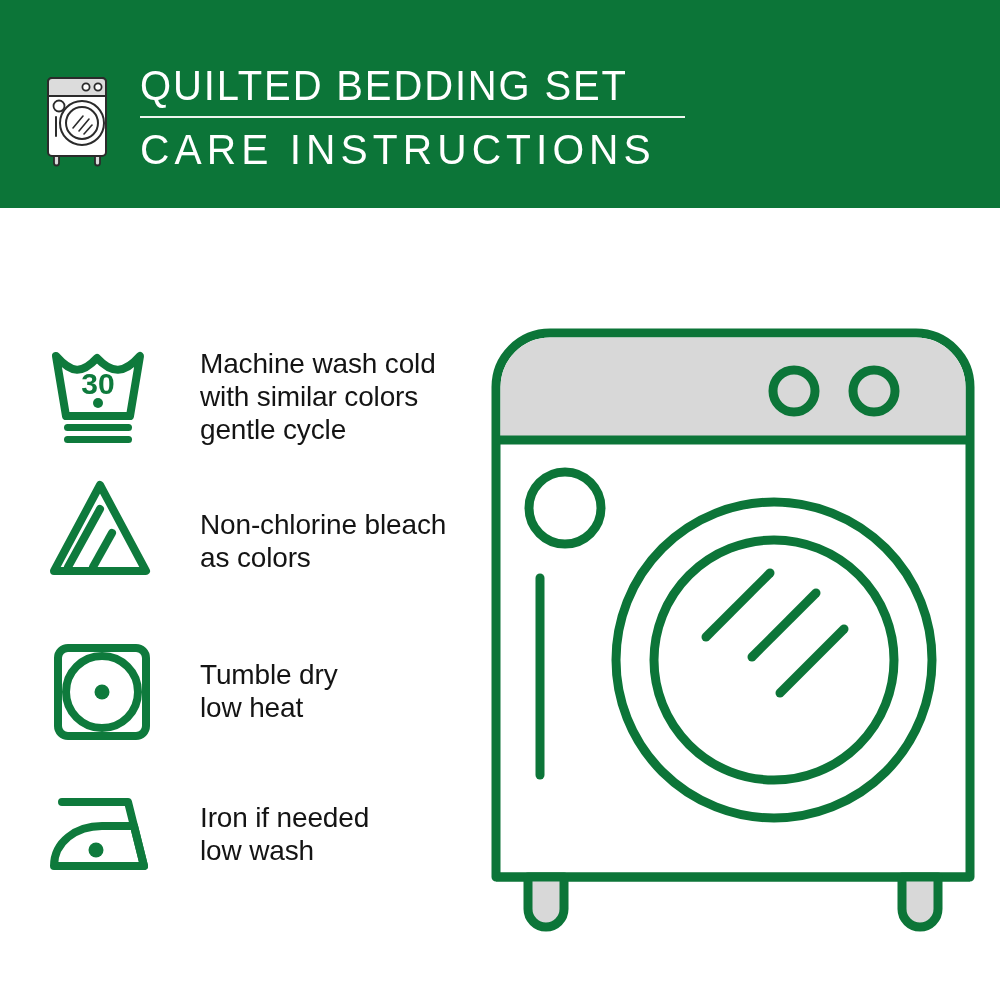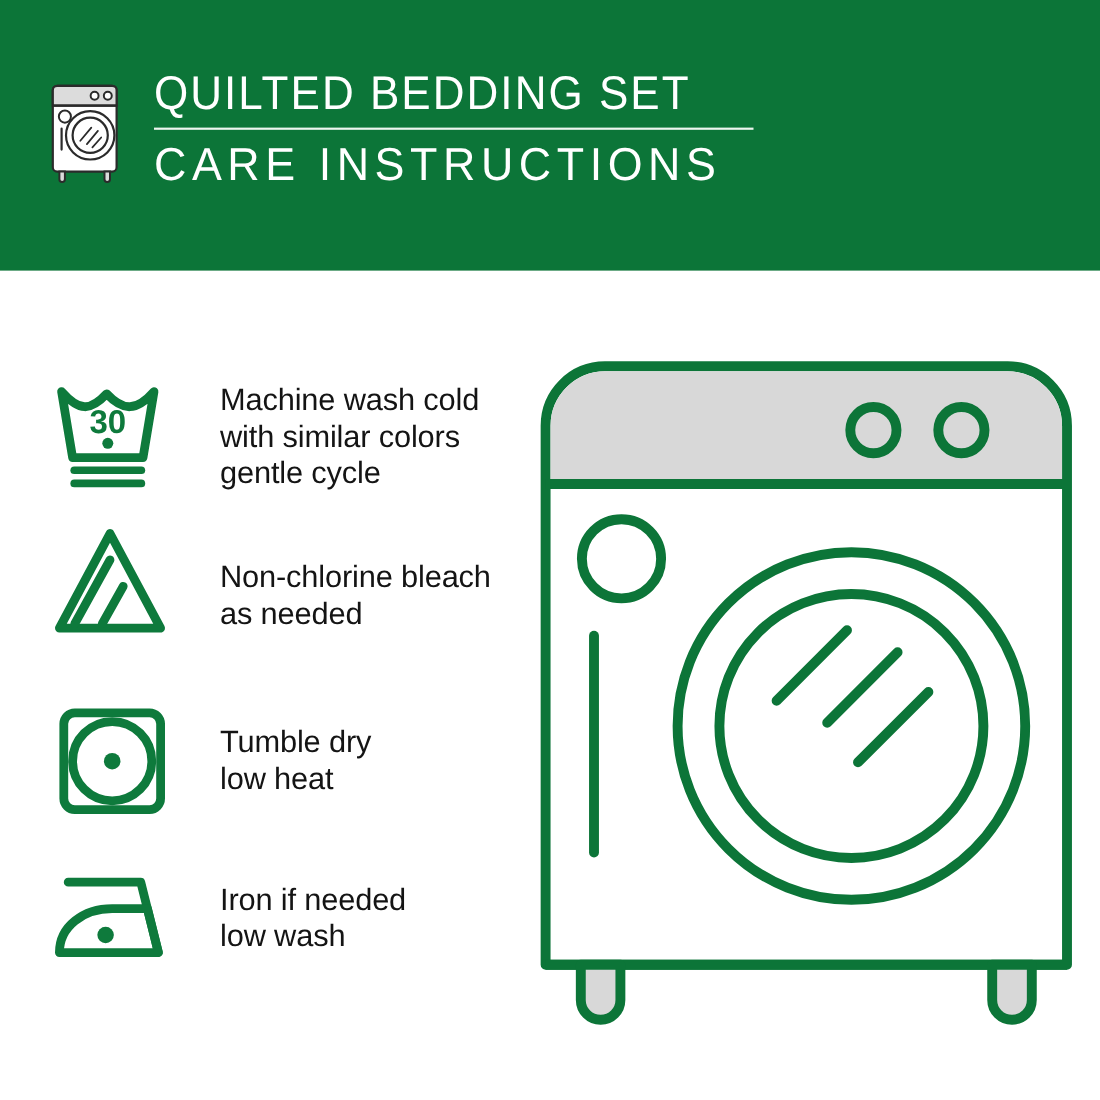--- a/index.html
+++ b/index.html
@@ -6,21 +6,21 @@
   html,body { width:1000px; height:1000px; }
   body {
     font-family: "Liberation Sans", sans-serif;
     background:#ffffff;
     overflow:hidden;
   }
   .page { position:relative; width:1000px; height:1000px; background:#ffffff; }
 
   
   .header {
-    position:absolute; left:0; top:0; width:1000px; height:246px;
+    position:absolute; left:0; top:0; width:1000px; height:208px;
     background:#0c7538;
     display:flex; align-items:center;
   }
   .header-logo {
     position:absolute; left:42px; top:68px;
     width:76px; height:100px;
   }
   .header-text {
     position:absolute; left:140px; top:64px;
     width:560px;
@@ -150,21 +150,21 @@
 
     <div class="care-row care-row-2">
       <div class="care-symbol">
         <svg viewBox="0 0 110 108" width="110" height="108" aria-hidden="true">
           <path d="M52 10 L98 96 L6 96 Z" fill="none" stroke="#0e7a3c" stroke-width="8" stroke-linejoin="round"></path>
           <line x1="52" y1="34" x2="20" y2="92" stroke="#0e7a3c" stroke-width="8" stroke-linecap="round"></line>
           <line x1="64" y1="58" x2="45" y2="92" stroke="#0e7a3c" stroke-width="8" stroke-linecap="round"></line>
         </svg>
       </div>
       <div class="care-text">Non-chlorine bleach
-as needed</div>
+as colors</div>
     </div>
 
     <div class="care-row care-row-3">
       <div class="care-symbol">
         <svg viewBox="0 0 110 108" width="110" height="108" aria-hidden="true">
           <rect x="10" y="10" width="88" height="88" rx="10" ry="10" fill="none" stroke="#0e7a3c" stroke-width="8"></rect>
           <circle cx="54" cy="54" r="36" fill="none" stroke="#0e7a3c" stroke-width="8"></circle>
           <circle cx="54" cy="54" r="7.5" fill="#0e7a3c"></circle>
         </svg>
       </div>

